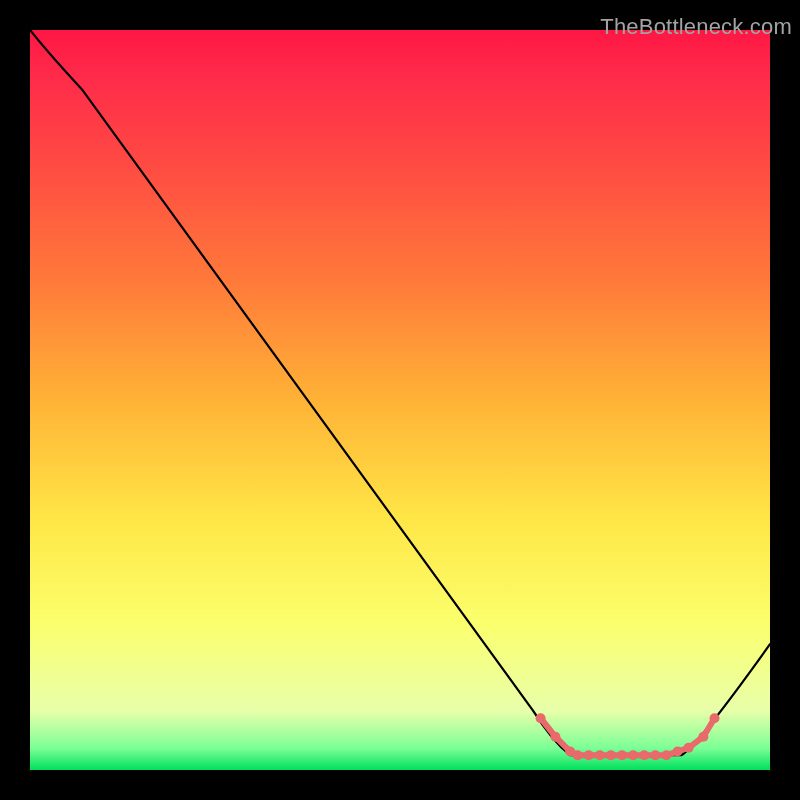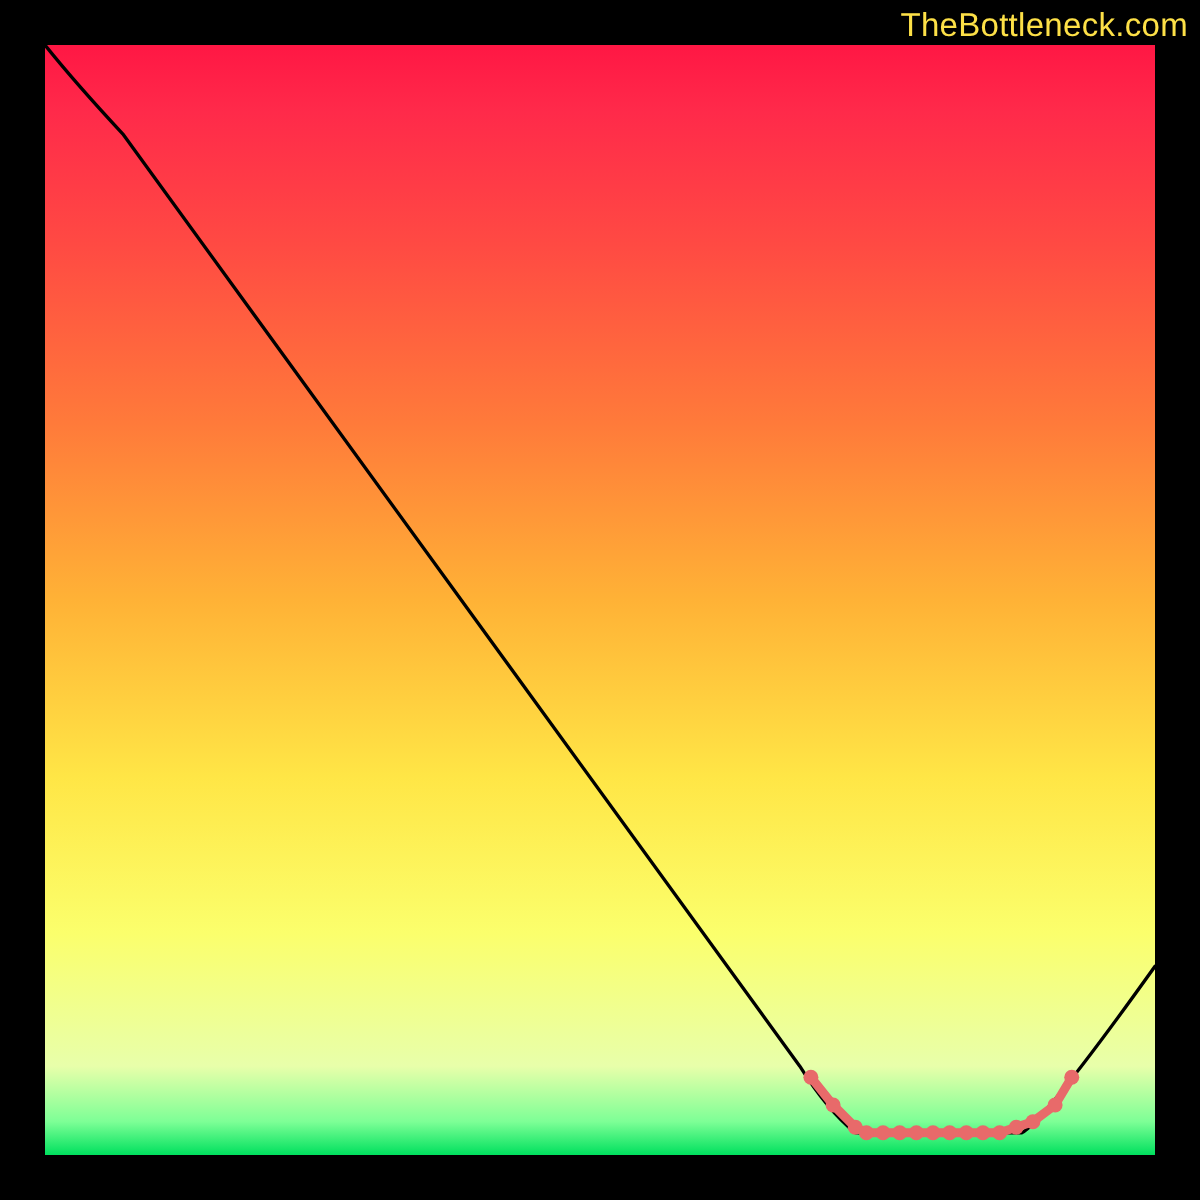--- a/index.html
+++ b/index.html
@@ -12,23 +12,23 @@
     font-family: Arial, Helvetica, sans-serif;
   }
   .frame {
     position: relative;
     width: 800px;
     height: 800px;
     background: #000;
   }
   .watermark {
     position: absolute;
-    top: 4px;
+    top: 14px;
     right: 8px;
-    color: #fde047;
+    color: #a3a3a3;
     font-size: 22px;
     font-weight: 400;
     letter-spacing: 0.2px;
     z-index: 3;
   }
   .plot-area {
     position: absolute;
     left: 30px;
     top: 30px;
     width: 740px;

